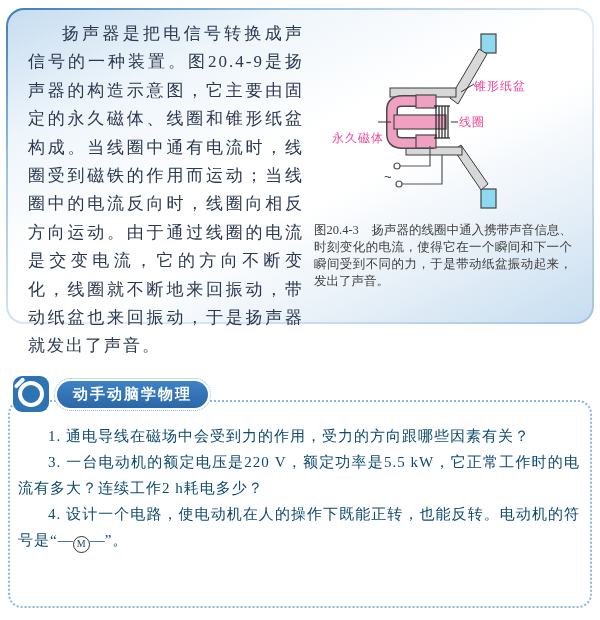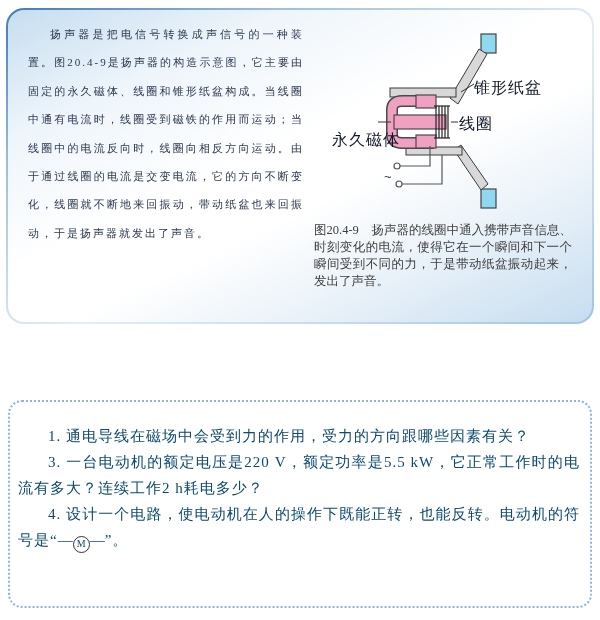--- a/index.html
+++ b/index.html
@@ -7,28 +7,28 @@
         font-family:"Liberation Sans",sans-serif;}
 
   
   .intro-border{position:absolute;left:6px;top:8px;width:584px;height:312px;
         border-radius:18px;padding:2px;
         background:linear-gradient(150deg,#3f7cb4 0%,#9cc2e0 25%,#e3eef7 55%,#b9d4ea 85%,#9fc4e0 100%);}
   .intro-box{width:100%;height:100%;border-radius:16px;
         background:linear-gradient(155deg,#c6ddf0 0%,#eef5fb 22%,#ffffff 45%,#ffffff 58%,#e7f0f8 78%,#c6ddf0 100%);}
 
   .intro-text{position:absolute;left:28px;top:20px;width:276px;margin:0;
-        font-family:"Liberation Serif",serif;font-size:11px;line-height:28.4px;
+        font-family:"Liberation Serif",serif;font-size:17px;line-height:28.4px;
         letter-spacing:2px;text-indent:2em;text-align:justify;color:#2c3850;}
 
   
   .diagram{position:absolute;left:330px;top:18px;width:260px;height:205px;}
   .diagram svg{position:absolute;left:0;top:0;}
-  .dlabel{position:absolute;font-family:"Liberation Serif",serif;font-size:16px;
-        color:#0f172a;white-space:nowrap;letter-spacing:1px;}
+  .dlabel{position:absolute;font-family:"Liberation Serif",serif;font-size:12px;
+        color:#ec4899;white-space:nowrap;letter-spacing:1px;}
   .lbl-magnet{left:2px;top:112px;}
   .lbl-coil{left:129px;top:96px;text-align:right;}
   .lbl-cone{left:144px;top:60px;}
 
   .caption{position:absolute;left:314px;top:222px;width:258px;margin:0;
         font-family:"Liberation Serif",serif;font-size:12.5px;line-height:17px;
         text-align:justify;color:#3d3d3d;}
 
   
   .section-box{position:absolute;left:8px;top:400px;width:580px;height:204px;
@@ -100,24 +100,33 @@
 
       <line x1="48" y1="104" x2="61" y2="104" stroke="#333" stroke-width="1"></line>
       <line x1="121" y1="104" x2="128" y2="104" stroke="#333" stroke-width="1"></line>
       <line x1="131" y1="74" x2="144" y2="66" stroke="#333" stroke-width="1"></line>
     </svg>
     <span class="dlabel lbl-magnet">永久磁体</span>
     <span class="dlabel lbl-coil">线圈</span>
     <span class="dlabel lbl-cone">锥形纸盆</span>
   </div>
 
-  <p class="caption">图20.4-9　扬声器的线圈中通入携带声音信息、时刻变化的电流，使得它在一个瞬间和下一个瞬间受到不同的力，于是带动纸盆振动起来，发出了声音。</p>
+  <p class="caption">图20.4-3　扬声器的线圈中通入携带声音信息、时刻变化的电流，使得它在一个瞬间和下一个瞬间受到不同的力，于是带动纸盆振动起来，发出了声音。</p>
 
   <div class="section-box"></div>
 
+  <div class="section-header">
+    <div class="hicon">
+      <div class="ring"></div>
+      <div class="notch"></div>
+    </div>
+    <div class="pill-wrap">
+      <div class="pill">动手动脑学物理</div>
+    </div>
+  </div>
 
   <div class="questions">
     <p>1. 通电导线在磁场中会受到力的作用，受力的方向跟哪些因素有关？</p>
     <p>3. 一台电动机的额定电压是220 V，额定功率是5.5 kW，它正常工作时的电流有多大？连续工作2 h耗电多少？</p>
     <p><span>4. 设计一个电路，使电动机在人的操作下既能正转，也能反转。电动机的符号是</span><span><span>“</span><span class="dash">—</span><span class="mcircle">M</span><span class="dash">—</span><span>”。</span></span></p>
   </div>
 
 </div>
 
 </body></html>

